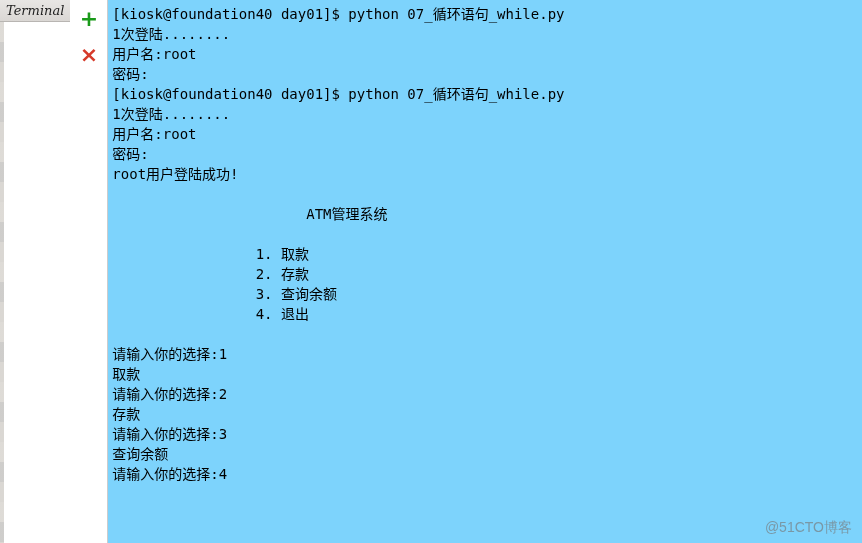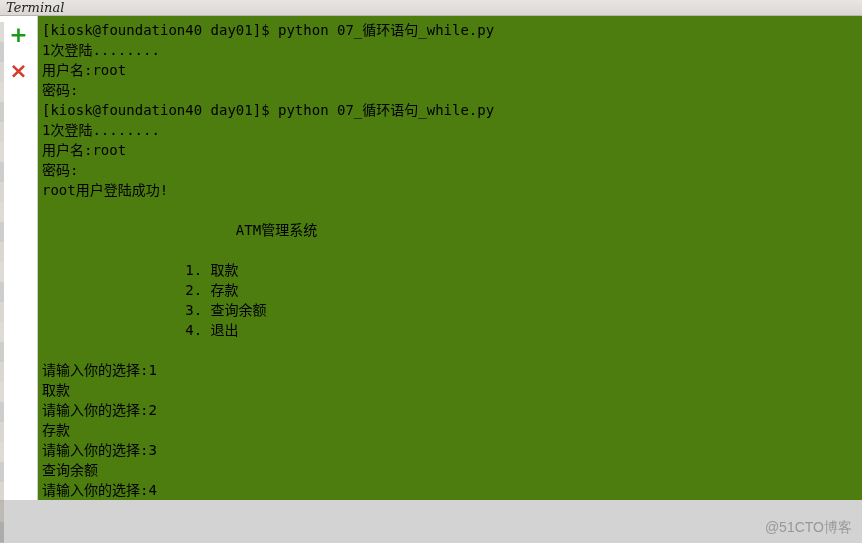--- a/index.html
+++ b/index.html
@@ -1,18 +1,18 @@
 <!DOCTYPE html>
 <html><head>
 <meta charset="utf-8">
 <style>
   * { margin: 0; padding: 0; box-sizing: border-box; }
   html, body { width: 862px; height: 543px; overflow: hidden; font-family: "DejaVu Sans", "Liberation Sans", sans-serif; }
   body { background: #d3d3d3; }
-  .window { width: 862px; height: 471px; display: flex; flex-direction: column; background: #fff; }
+  .window { width: 862px; height: 543px; display: flex; flex-direction: row; background: #fff; }
   .titlebar {
     height: 22px;
     background: linear-gradient(#e8e6e4, #dad7d4);
     border-bottom: 1px solid #b8b5b2;
     display: flex; align-items: center;
     padding: 0 6px;
     font-size: 13px;
     color: #222;
     font-style: italic;
     font-family: "DejaVu Serif", serif;
@@ -23,21 +23,21 @@
     background: #fff;
     border-right: 1px solid #ccc;
     display: flex; flex-direction: column; align-items: center;
     padding-top: 8px; gap: 14px;
   }
   .toolbar .btn { width: 22px; height: 22px; display:flex; align-items:center; justify-content:center; cursor:pointer; }
   .plus { color: #1a9a1a; font-size: 22px; font-weight: bold; line-height: 1; }
   .cross { color: #d63a2a; font-size: 22px; font-weight: bold; line-height: 1; }
   .term {
     flex: 1;
-    background: #4d7c0f;
+    background: #7dd3fc;
     font-family: "DejaVu Sans Mono", "Liberation Mono", "Noto Sans Mono CJK SC", monospace;
     font-size: 14px;
     line-height: 20px;
     color: #000;
     padding: 4px 4px 0 4px;
     white-space: pre;
     position: relative;
     overflow: hidden;
   }
   .term .line { white-space: pre; }

